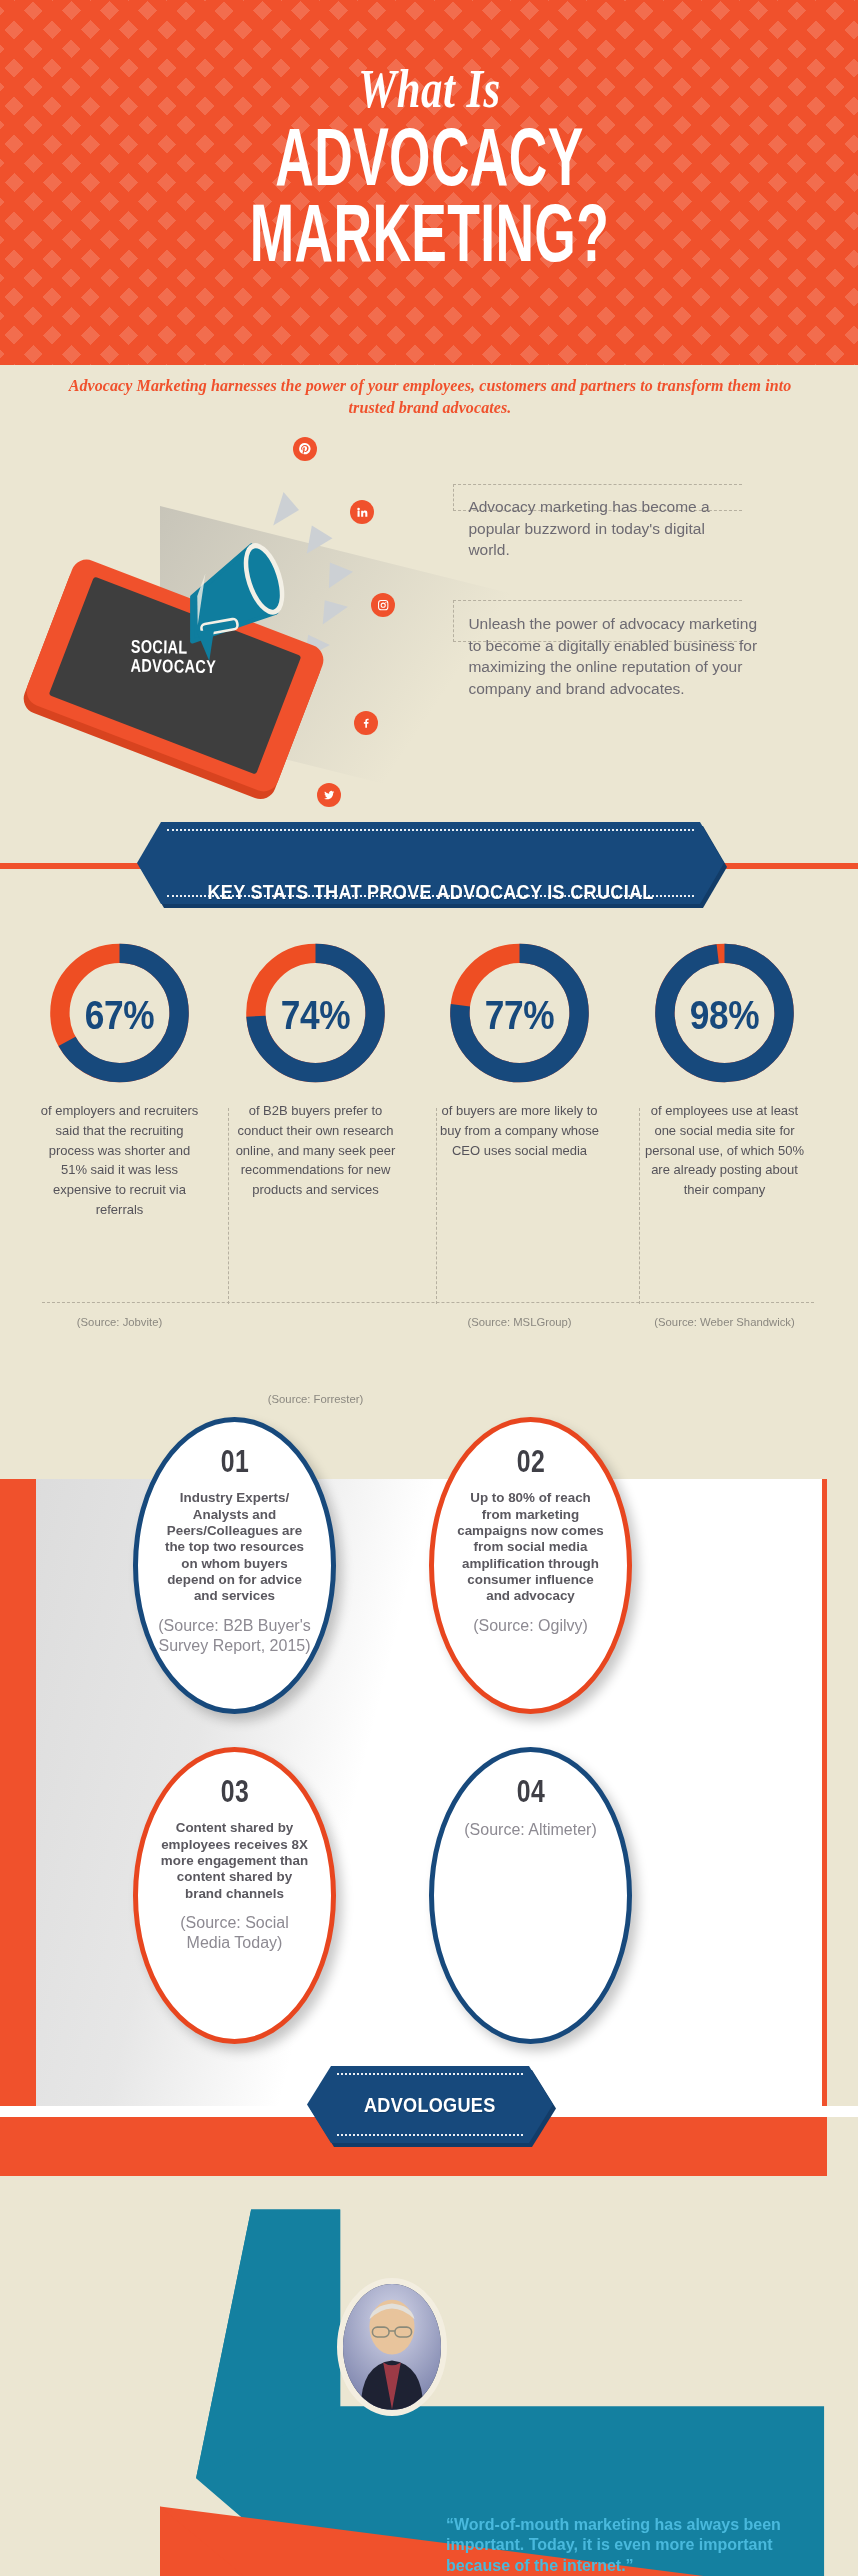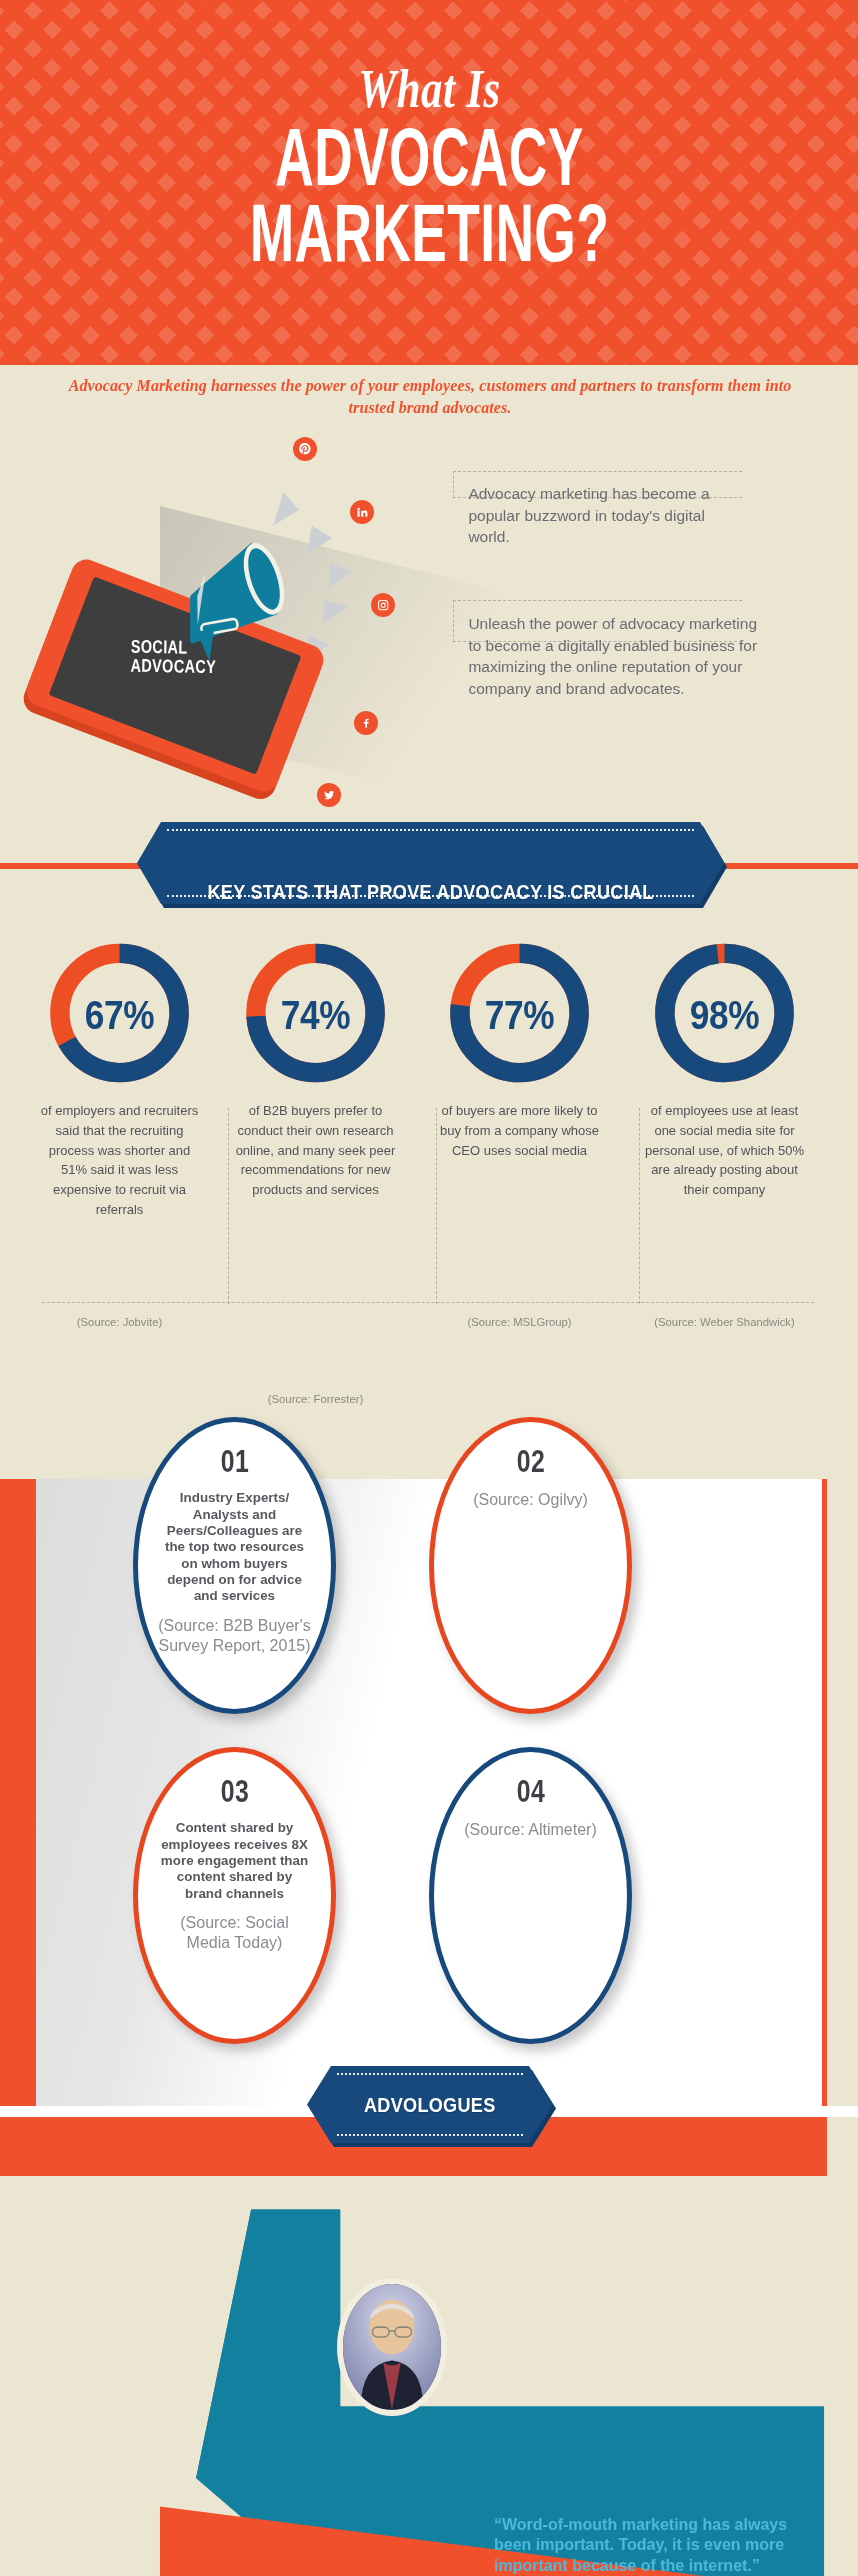--- a/index.html
+++ b/index.html
@@ -100,21 +100,21 @@
   .si svg { display:block; }
 
   
   .intro-box {
     position:absolute;
     border:1px dashed #b6b0a0;
     border-right:none;
     padding:13.4px 0 5.2px 14.4px;
     color:#6d6a72; font-size:15.5px; line-height:1.38;
   }
-  #ib1 { left:453px; top:471px; width:289px; height:27px;padding-left:16px; }
+  #ib1 { left:453px; top:484px; width:289px; height:27px;padding-left:16px; }
   #ib1 .t { position:absolute; left:14.4px; top:11.3px; width:278px; }
   #ib2 { left:453px; top:600px; width:289px; height:42px; }
   #ib2 .t { position:absolute; left:14.4px; top:12.4px; width:289px; }
 
   
   .ribbon-wrap { position:absolute; left:0; width:859px; }
   .ribbon-rule { position:absolute; left:0; top:50%; width:859px; height:5.2px; margin-top:-2.6px; background:#f0512c; }
   .ribbon {
     position:absolute; background:#17497c; color:#fff;
     clip-path:polygon(24px 0, calc(100% - 24px) 0, 100% 50%, calc(100% - 24px) 100%, 24px 100%, 0 50%);
@@ -193,21 +193,21 @@
 
   
   #banner2 { top:2066px; height:82px; }
   #banner2 .ribbon { left:307px; top:0; width:246px; height:77px; }
   #banner2 .ribbon-shadow { left:310px; top:4.1px; width:246px; height:77px; }
   #whitestrip { position:absolute; left:0; top:2106px; width:859px; height:11.3px; background:#fff; }
 
   
   #quotes { position:absolute; left:0; top:2190px; width:859px; height:592px; }
   .qtext { position:absolute; }
-  .qline { font-weight:bold; font-size:16px; line-height:1.28;margin-left:48px; }
+  .qline { font-weight:bold; font-size:16px; line-height:1.28; }
   .portrait {
     position:absolute; width:110px; height:138px; border-radius:50%;
     border:6.7px solid #f3eee0; overflow:hidden;
     background:#2f3b55;
   }
   .portrait .face { position:absolute; inset:0; }
 </style>
 </head>
 <body>
 
@@ -373,20 +373,21 @@
           <div class="qtxt">Industry Experts/ Analysts and Peers/Colleagues  are the top two resources on whom buyers depend on for advice and services</div>
           <div class="qsrc">(Source: B2B Buyer's Survey Report, 2015)</div>
         </div>
       </div>
     </div>
 
     <div class="quad q2">
       <div class="oval orange">
         <div class="inner">
           <div class="num">02</div>
+          <div class="qtxt">Up to 80% of reach from marketing campaigns now comes from social media amplification through consumer influence and advocacy</div>
           <div class="qsrc">(Source: Ogilvy)</div>
         </div>
       </div>
     </div>
 
     <div class="quad q3">
       <div class="oval orange">
         <div class="inner">
           <div class="num">03</div>
           <div class="qtxt">Content shared by employees receives 8X more engagement than content shared by brand channels</div>

